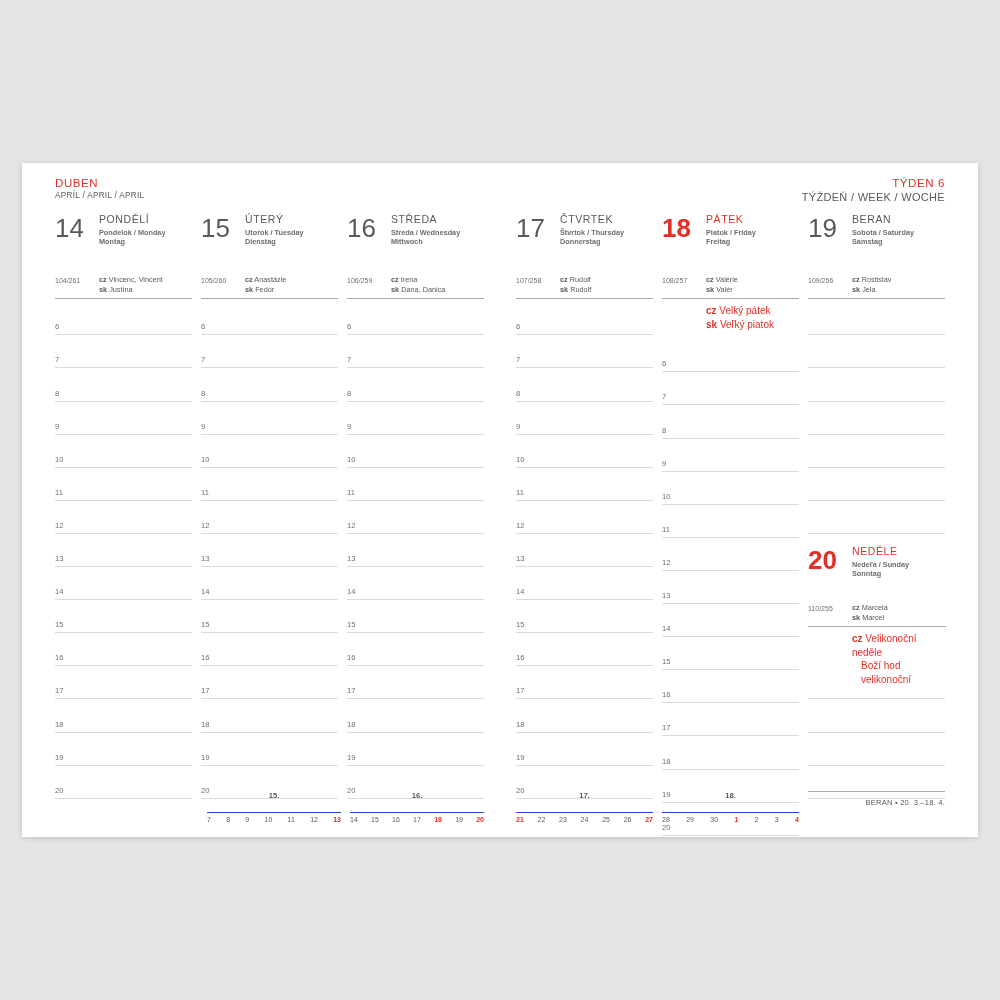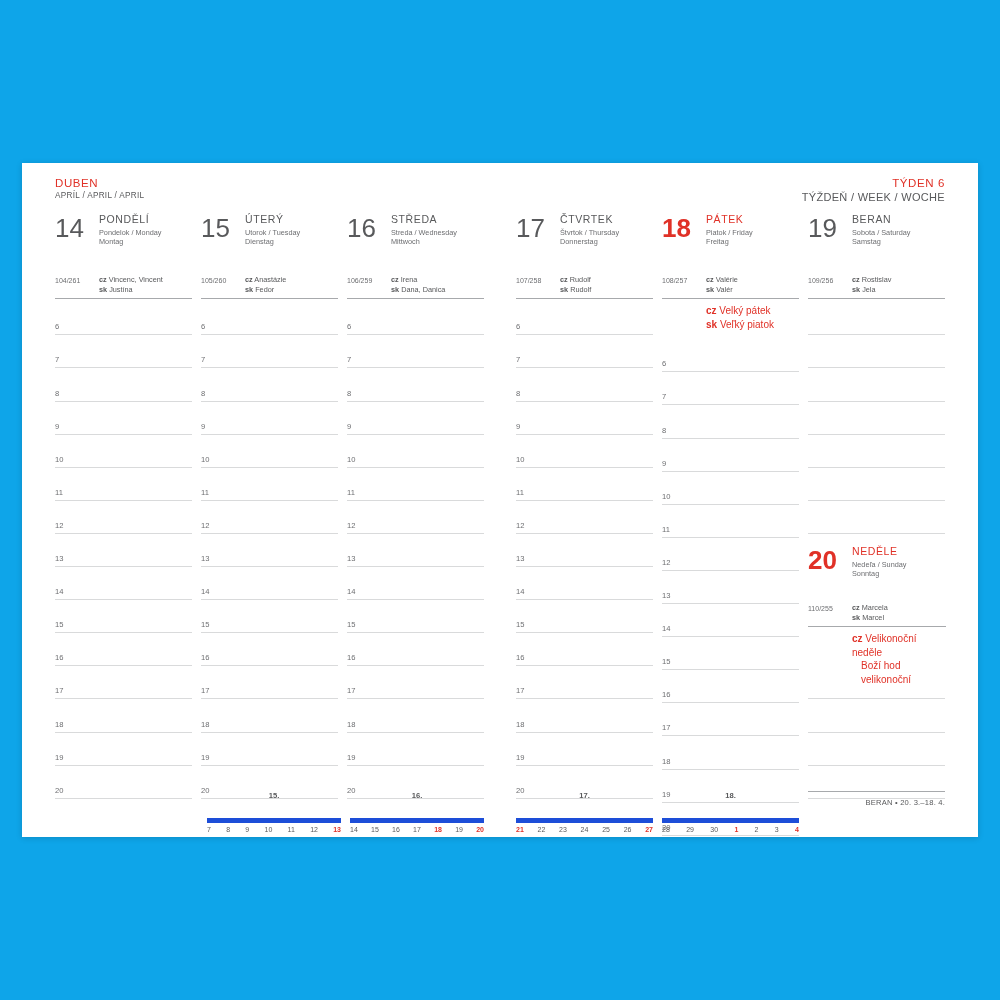--- a/index.html
+++ b/index.html
@@ -7,21 +7,21 @@
     padding: 0;
     width: 1000px;
     height: 1000px;
     background: #ffffff;
     font-family: "Liberation Sans", sans-serif;
   }
   #page {
     position: relative;
     width: 1000px;
     height: 1000px;
-    background: #0ea5e9;
+    background: #e5e5e5;
     overflow: hidden;
   }
   .planner {
     position: absolute;
     left: 22px;
     top: 163px;
     width: 956px;
     height: 674px;
     background: #ffffff;
     box-shadow: 0 1px 6px rgba(0,0,0,0.16);
@@ -98,20 +98,21 @@
     color: #58595b;
     letter-spacing: 0.6px;
     line-height: 1.1;
   }
   .day-cz.red { color: #e03127; }
   .day-others {
     font-size: 7.3px;
     color: #6d6e71;
     line-height: 1.32;
     margin-top: 2px;
+    font-weight: bold;
   }
   .name-row {
     font-size: 7.3px;
     color: #58595b;
     line-height: 1.35;
     display: flex;
   }
   .name-left {
     width: 44px;
     color: #6d6e71;
@@ -172,22 +173,22 @@
     gap: 9px;
   }
   .minical {
     width: 138px;
   }
   .minical .mtitle {
     text-align: center;
     font-size: 7.6px;
     color: #58595b;
     font-weight: 700;
-    border-bottom: 5px solid #1d4ed8;
-    padding-bottom: 18px;
+    border-bottom: 1px solid #1d4ed8;
+    padding-bottom: 12px;
     margin-bottom: 3px;
   }
   .minical .days {
     display: flex;
     justify-content: space-between;
     font-size: 7px;
     color: #58595b;
   }
   .minical .days span.r { color: #e03127; font-weight: 700; }
   .spacer-col { width: 138px; margin-right: 9px; }

